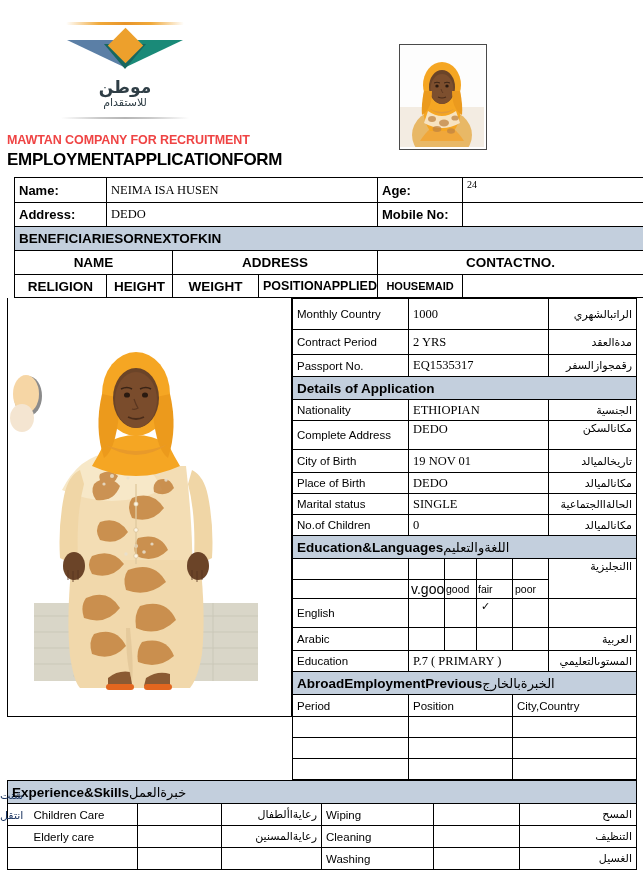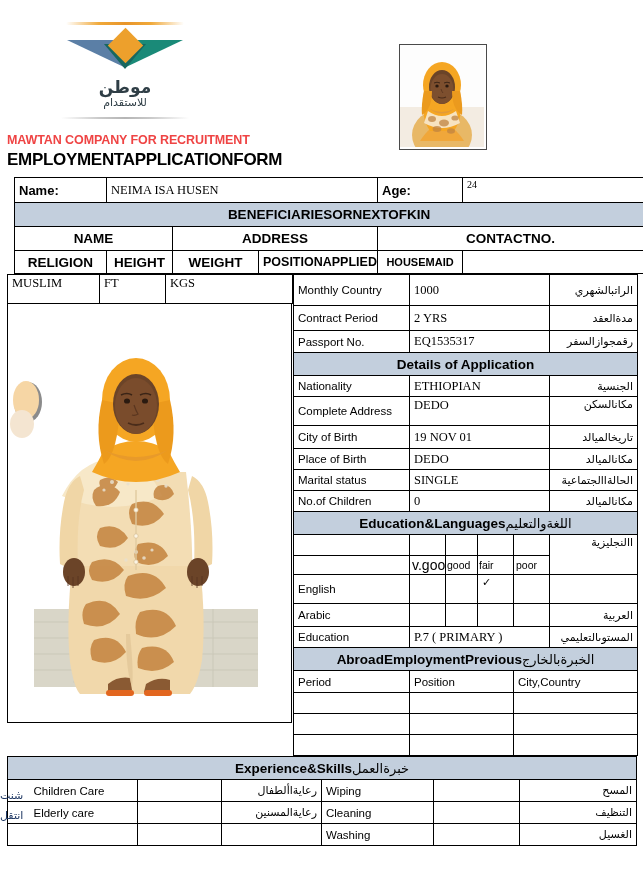--- a/index.html
+++ b/index.html
@@ -150,21 +150,21 @@
     overflow: hidden;
     white-space: nowrap;
   }
   .lbl-bold  { font-weight: bold; font-size: 13px; }
   .val-serif { font-family: "Liberation Serif", serif; font-size: 12.5px; }
   .ctr { }
   .band {
     background: #c3cfdd;
     font-weight: bold;
     font-size: 13.5px;
-    text-align: center;
+    text-align: left;
   }
   .hdr-ctr {
     font-weight: bold;
     font-size: 13.5px;
     text-align: center;
   }
   .ar {
     font-family: "DejaVu Sans", sans-serif;
     font-size: 11px;
     text-align: right;
@@ -284,20 +284,26 @@
       <col style="width:181px">
   </colgroup>
   <tbody>
     <tr>
       <td class="lbl-bold" style="height:22px">Name:</td>
       <td class="val-serif" colspan="3">NEIMA ISA HUSEN</td>
       <td class="lbl-bold ctr">Age:</td>
       <td class="val-serif" style="font-size:10px;vertical-align:top">24</td>
     </tr>
     <tr>
+      <td class="lbl-bold" style="height:21px">Address:</td>
+      <td class="val-serif" colspan="3">DEDO</td>
+      <td class="lbl-bold ctr">Mobile No:</td>
+      <td class="val-serif"></td>
+    </tr>
+    <tr>
       <td class="band" colspan="6" style="height:21px">BENEFICIARIESORNEXTOFKIN</td>
     </tr>
     <tr>
       <td class="hdr-ctr" colspan="2" style="height:21px">NAME</td>
       <td class="hdr-ctr" colspan="2">ADDRESS</td>
       <td class="hdr-ctr" colspan="2">CONTACTNO.</td>
     </tr>
     <tr>
       <td class="hdr-ctr" style="height:20px">RELIGION</td>
       <td class="hdr-ctr">HEIGHT</td>
@@ -306,34 +312,20 @@
       <td class="hdr-ctr" style="font-size:11px">HOUSEMAID</td>
       <td></td>
     </tr>
   </tbody>
 </table>
 
 <div class="split">
   <div class="split-inner">
 
     <div style="flex:0 0 285px">
-      <table style="width:285px">
-        <colgroup>
-            <col style="width:92px">
-            <col style="width:66px">
-            <col style="width:127px">
-          </colgroup>
-        <tbody>
-          <tr>
-            <td class="val-serif" style="height:26px;vertical-align:top">MUSLIM</td>
-            <td class="val-serif" style="vertical-align:top">FT</td>
-            <td class="val-serif" style="vertical-align:top">KGS</td>
-          </tr>
-        </tbody>
-      </table>
       <div class="photo-full">
         <svg width="283" height="417" viewBox="0 0 283 417">
           <rect x="0" y="0" width="283" height="417" fill="#ffffff"></rect>
           <rect x="26" y="305" width="224" height="78" fill="#d9d6c8"></rect>
           <g stroke="#c7c4b4" stroke-width="1" opacity="0.8">
             <line x1="26" y1="318" x2="250" y2="318"></line>
             <line x1="26" y1="334" x2="250" y2="334"></line>
             <line x1="26" y1="350" x2="250" y2="350"></line>
             <line x1="26" y1="366" x2="250" y2="366"></line>
             <line x1="70" y1="305" x2="70" y2="383"></line>

